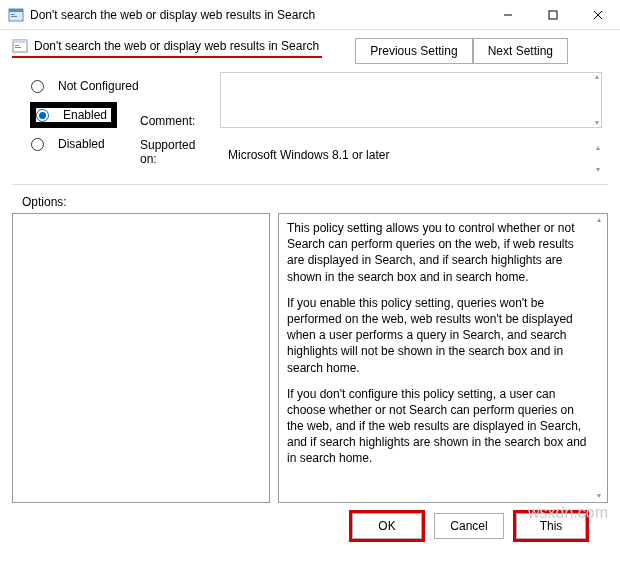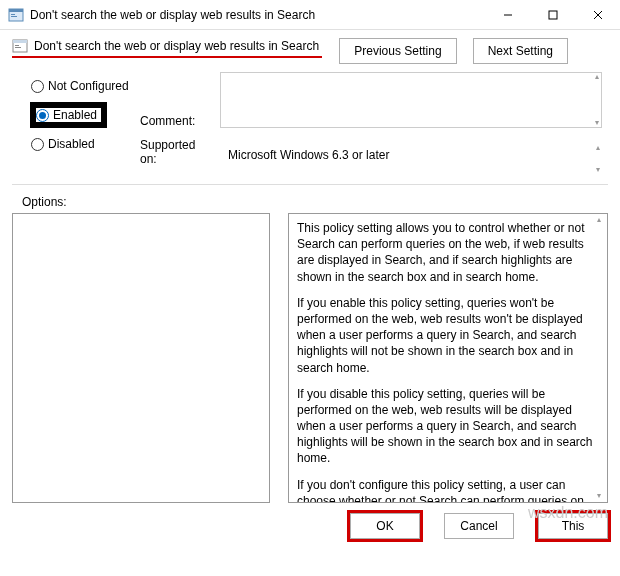--- a/index.html
+++ b/index.html
@@ -8,53 +8,53 @@
     .titlebar { height: 30px; display: flex; align-items: center; padding: 0 0 0 8px; border-bottom: 1px solid #e0e0e0; }
     .titlebar-icon { width: 16px; height: 16px; margin-right: 6px; }
     .titlebar-text { flex: 1; }
     .win-controls { display: flex; }
     .win-btn { width: 45px; height: 30px; display: flex; align-items: center; justify-content: center; cursor: pointer; }
     
     .header-row { display: flex; align-items: flex-start; padding: 8px 12px 4px 12px; }
     .header-left { display: flex; align-items: center; flex: 1; border-bottom: 2px solid #d00000; padding-bottom: 2px; max-width: 310px; }
     .header-icon { width: 16px; height: 16px; margin-right: 6px; flex-shrink: 0; }
     .header-title { font-size: 12px; }
-    .header-buttons { display: flex; gap: 16px; margin-left: auto; padding-right: 40px; align-items: center; }
+    .header-buttons { display: flex; gap: 0; margin-left: auto; padding-right: 40px; align-items: center; }
     .btn { background: #fff; border: 1px solid #adadad; padding: 5px 14px; cursor: pointer; }
     
     .state-section { display: flex; padding: 4px 12px 8px 30px; }
     .radio-group { width: 110px; display: flex; flex-direction: column; gap: 8px; padding-top: 6px; }
-    .radio-row { display: flex; align-items: center; gap: 4px; cursor: pointer; padding: 1px; }
+    .radio-row { display: flex; align-items: center; gap: 14px; cursor: pointer; padding: 1px; }
     .radio-row.highlight { border: 6px solid #000000; width: fit-content; padding: 0 4px 0 0; }
     .radio { width: 13px; height: 13px; border: 1px solid #333; border-radius: 50%; display: inline-flex; align-items: center; justify-content: center; flex-shrink: 0; }
     .radio.checked { border-color: #0067c0; }
     .radio.checked::after { content: ''; width: 7px; height: 7px; background: #0067c0; border-radius: 50%; }
     
     .fields-col { flex: 1; display: flex; flex-direction: column; }
     .field-row { display: flex; align-items: flex-end; margin-bottom: 6px; }
     .field-label { width: 80px; text-align: left; padding-top: 4px; padding-right: 8px; }
     .comment-box { flex: 1; height: 56px; border: 1px solid #ccc; background: #fff; margin-right: 6px; position: relative; }
     .scroll-v { position: absolute; right: 0; top: 0; bottom: 0; width: 8px; display: flex; flex-direction: column; justify-content: space-between; }
     .scroll-arrow { width: 8px; height: 8px; color: #999; font-size: 8px; text-align: center; line-height: 8px; }
     .supported-box { flex: 1; padding: 4px 0 4px 8px; margin-right: 6px; position: relative; }
     .supported-scroll { position: absolute; right: 0; top: 0; bottom: -8px; width: 8px; display: flex; flex-direction: column; justify-content: space-between; }
     
     .divider { border-top: 1px solid #ddd; margin: 4px 12px; }
     
     .panels-labels { display: flex; padding: 6px 12px 4px 22px; }
     .panel-label-left { width: 263px; }
     .panel-label-right { flex: 1; }
     
-    .panels { display: flex; padding: 0 12px; gap: 18px; }
+    .panels { display: flex; padding: 0 12px; gap: 8px; }
     .panel-left { width: 258px; height: 290px; border: 1px solid #999; background: #fff; }
     .panel-right { flex: 1; height: 290px; border: 1px solid #999; background: #fff; padding: 6px 14px 6px 8px; overflow-y: auto; position: relative; }
     .help-para { margin: 0 0 10px 0; line-height: 1.35; }
     .panel-right-scroll { position: absolute; right: 2px; top: 2px; bottom: 2px; width: 10px; display: flex; flex-direction: column; justify-content: space-between; }
     
-    .footer { display: flex; justify-content: flex-end; gap: 24px; padding: 10px 12px; }
+    .footer { display: flex; justify-content: flex-end; gap: 12px; padding: 10px 34px; }
     .btn.highlight { outline: 3px solid #d00000; outline-offset: 0; }
     .btn-fixed { min-width: 70px; text-align: center; }
     
     .watermark { position: absolute; right: 12px; bottom: 54px; font-size: 16px; color: #ccc; transform: rotate(0deg); pointer-events: none; }
   </style>
 </head>
 <body>
 
 <div class="titlebar">
   <span class="titlebar-icon">
@@ -125,42 +125,41 @@
       <div class="comment-box">
         <div class="scroll-v">
           <span class="scroll-arrow">▴</span>
           <span class="scroll-arrow">▾</span>
         </div>
       </div>
     </div>
     <div class="field-row">
       <div class="field-label">Supported on:</div>
       <div class="supported-box">
-        <span>Microsoft Windows 6.3 or later</span>
+        <span>Microsoft Windows 8.1 or later</span>
         <div class="supported-scroll">
           <span class="scroll-arrow">▴</span>
           <span class="scroll-arrow">▾</span>
         </div>
       </div>
     </div>
   </div>
 </div>
 
 <div class="divider"></div>
 
 <div class="panels-labels">
   <div class="panel-label-left">Options:</div>
 </div>
 
 <div class="panels">
   <div class="panel-left"></div>
   <div class="panel-right">
     <p class="help-para">This policy setting allows you to control whether or not Search can perform queries on the web, if web results are displayed in Search, and if search highlights are shown in the search box and in search home.</p>
     <p class="help-para">If you enable this policy setting, queries won't be performed on the web, web results won't be displayed when a user performs a query in Search, and search highlights will not be shown in the search box and in search home.</p>
-    <p class="help-para">If you disable this policy setting, queries will be performed on the web, web results will be displayed when a user performs a query in Search, and search highlights will be shown in the search box and in search home.</p>
     <p class="help-para">If you don't configure this policy setting, a user can choose whether or not Search can perform queries on the web, and if the web results are displayed in Search, and if search highlights are shown in the search box and in search home.</p>
     <div class="panel-right-scroll">
       <span class="scroll-arrow">▴</span>
       <span class="scroll-arrow">▾</span>
     </div>
   </div>
 </div>
 
 <div class="footer">
   <button class="btn btn-fixed highlight">OK</button>

